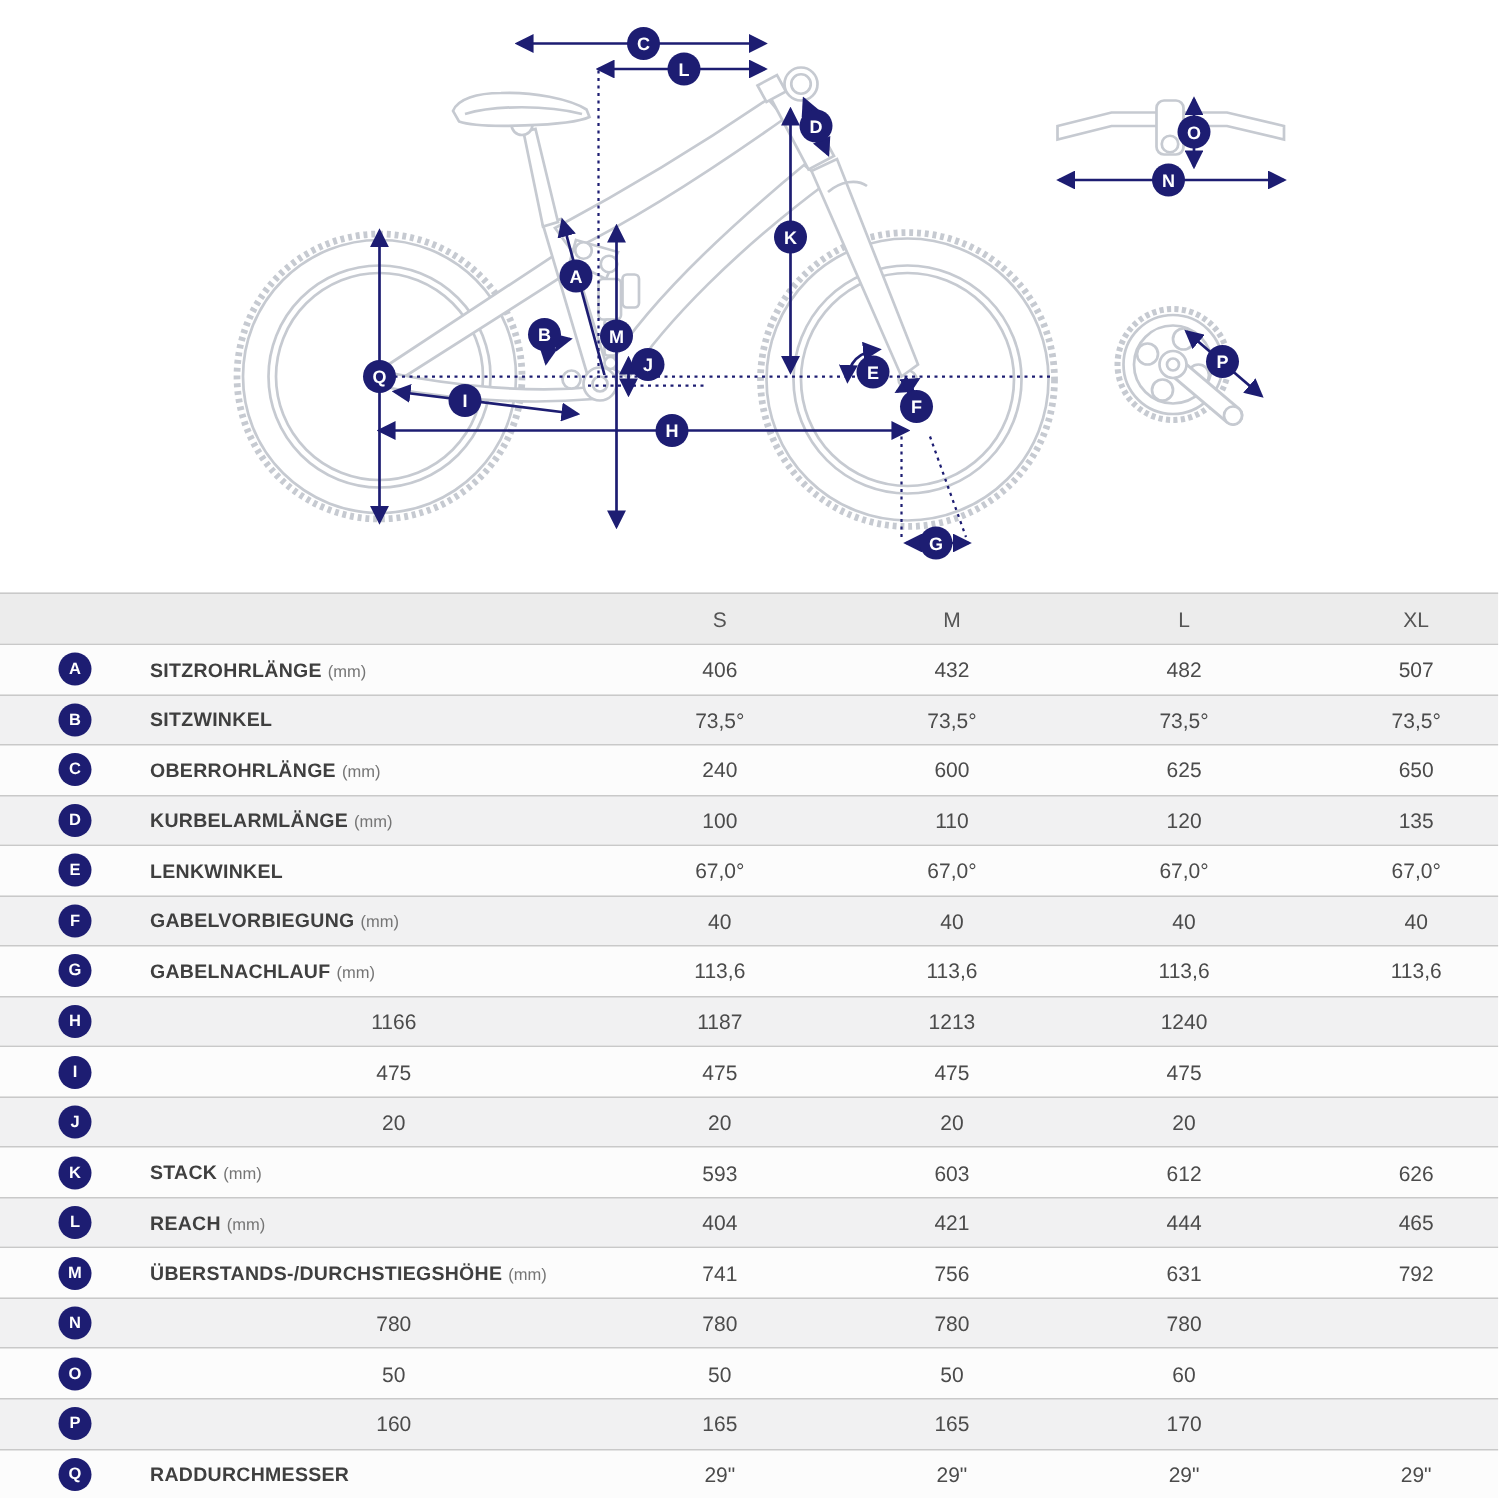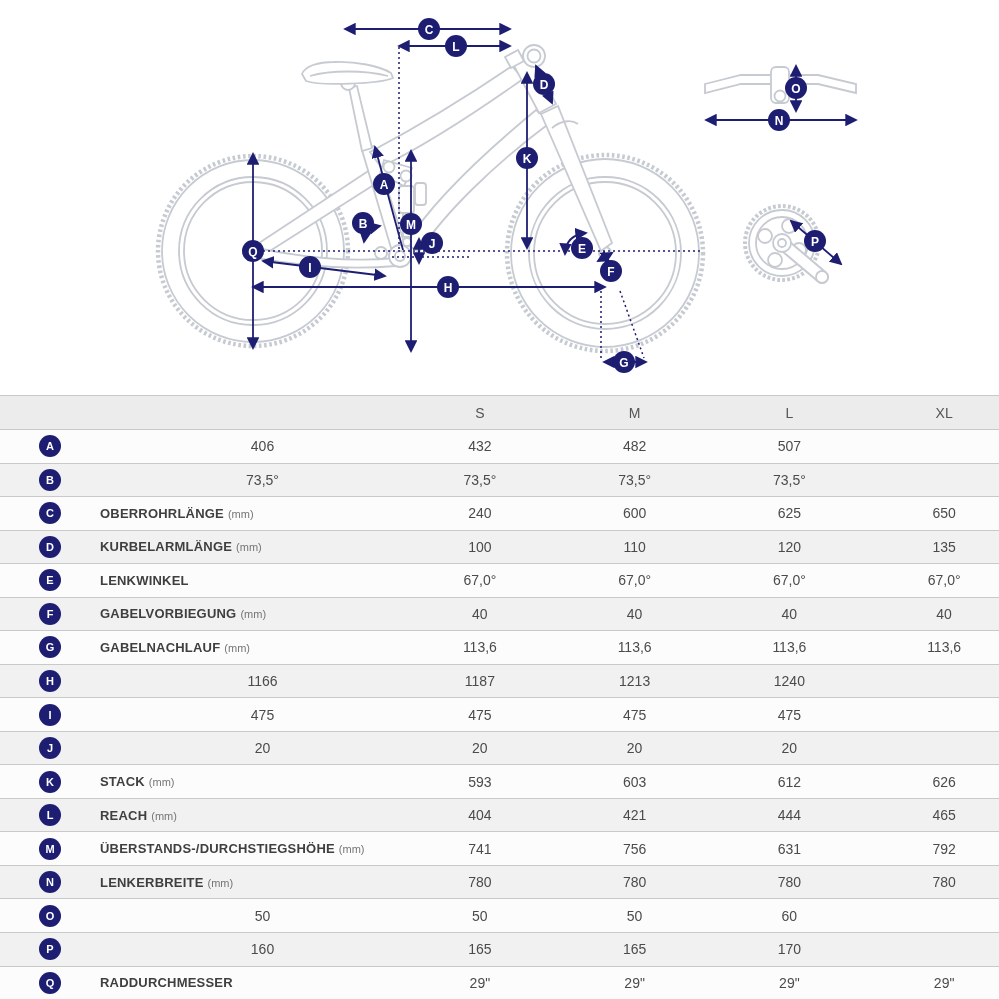--- a/index.html
+++ b/index.html
@@ -219,30 +219,36 @@
       <div class="c-val">S</div>
       <div class="c-val">M</div>
       <div class="c-val">L</div>
       <div class="c-val">XL</div>
     </div>
     <div id="rows" style="display:flex;flex-direction:column;flex:1;">
     <div class="t-row t-data">
       <div class="c-badge">
         <div class="badge">A</div>
       </div>
+      <div class="c-label">
+        <span>SITZROHRLÄNGE</span><span class="unit">(mm)</span>
+      </div>
       <div class="c-val">406</div>
       <div class="c-val">432</div>
       <div class="c-val">482</div>
       <div class="c-val">507</div>
     </div>
 
     <div class="t-row t-data">
       <div class="c-badge">
         <div class="badge">B</div>
       </div>
+      <div class="c-label">
+        <span>SITZWINKEL</span><span class="unit"></span>
+      </div>
       <div class="c-val">73,5°</div>
       <div class="c-val">73,5°</div>
       <div class="c-val">73,5°</div>
       <div class="c-val">73,5°</div>
     </div>
 
     <div class="t-row t-data">
       <div class="c-badge">
         <div class="badge">C</div>
       </div>
@@ -373,23 +379,20 @@
       <div class="c-val">741</div>
       <div class="c-val">756</div>
       <div class="c-val">631</div>
       <div class="c-val">792</div>
     </div>
 
     <div class="t-row t-data">
       <div class="c-badge">
         <div class="badge">N</div>
       </div>
-      <div class="c-label">
-        <span>LENKERBREITE</span><span class="unit">(mm)</span>
-      </div>
       <div class="c-val">780</div>
       <div class="c-val">780</div>
       <div class="c-val">780</div>
       <div class="c-val">780</div>
     </div>
 
     <div class="t-row t-data">
       <div class="c-badge">
         <div class="badge">O</div>
       </div>

